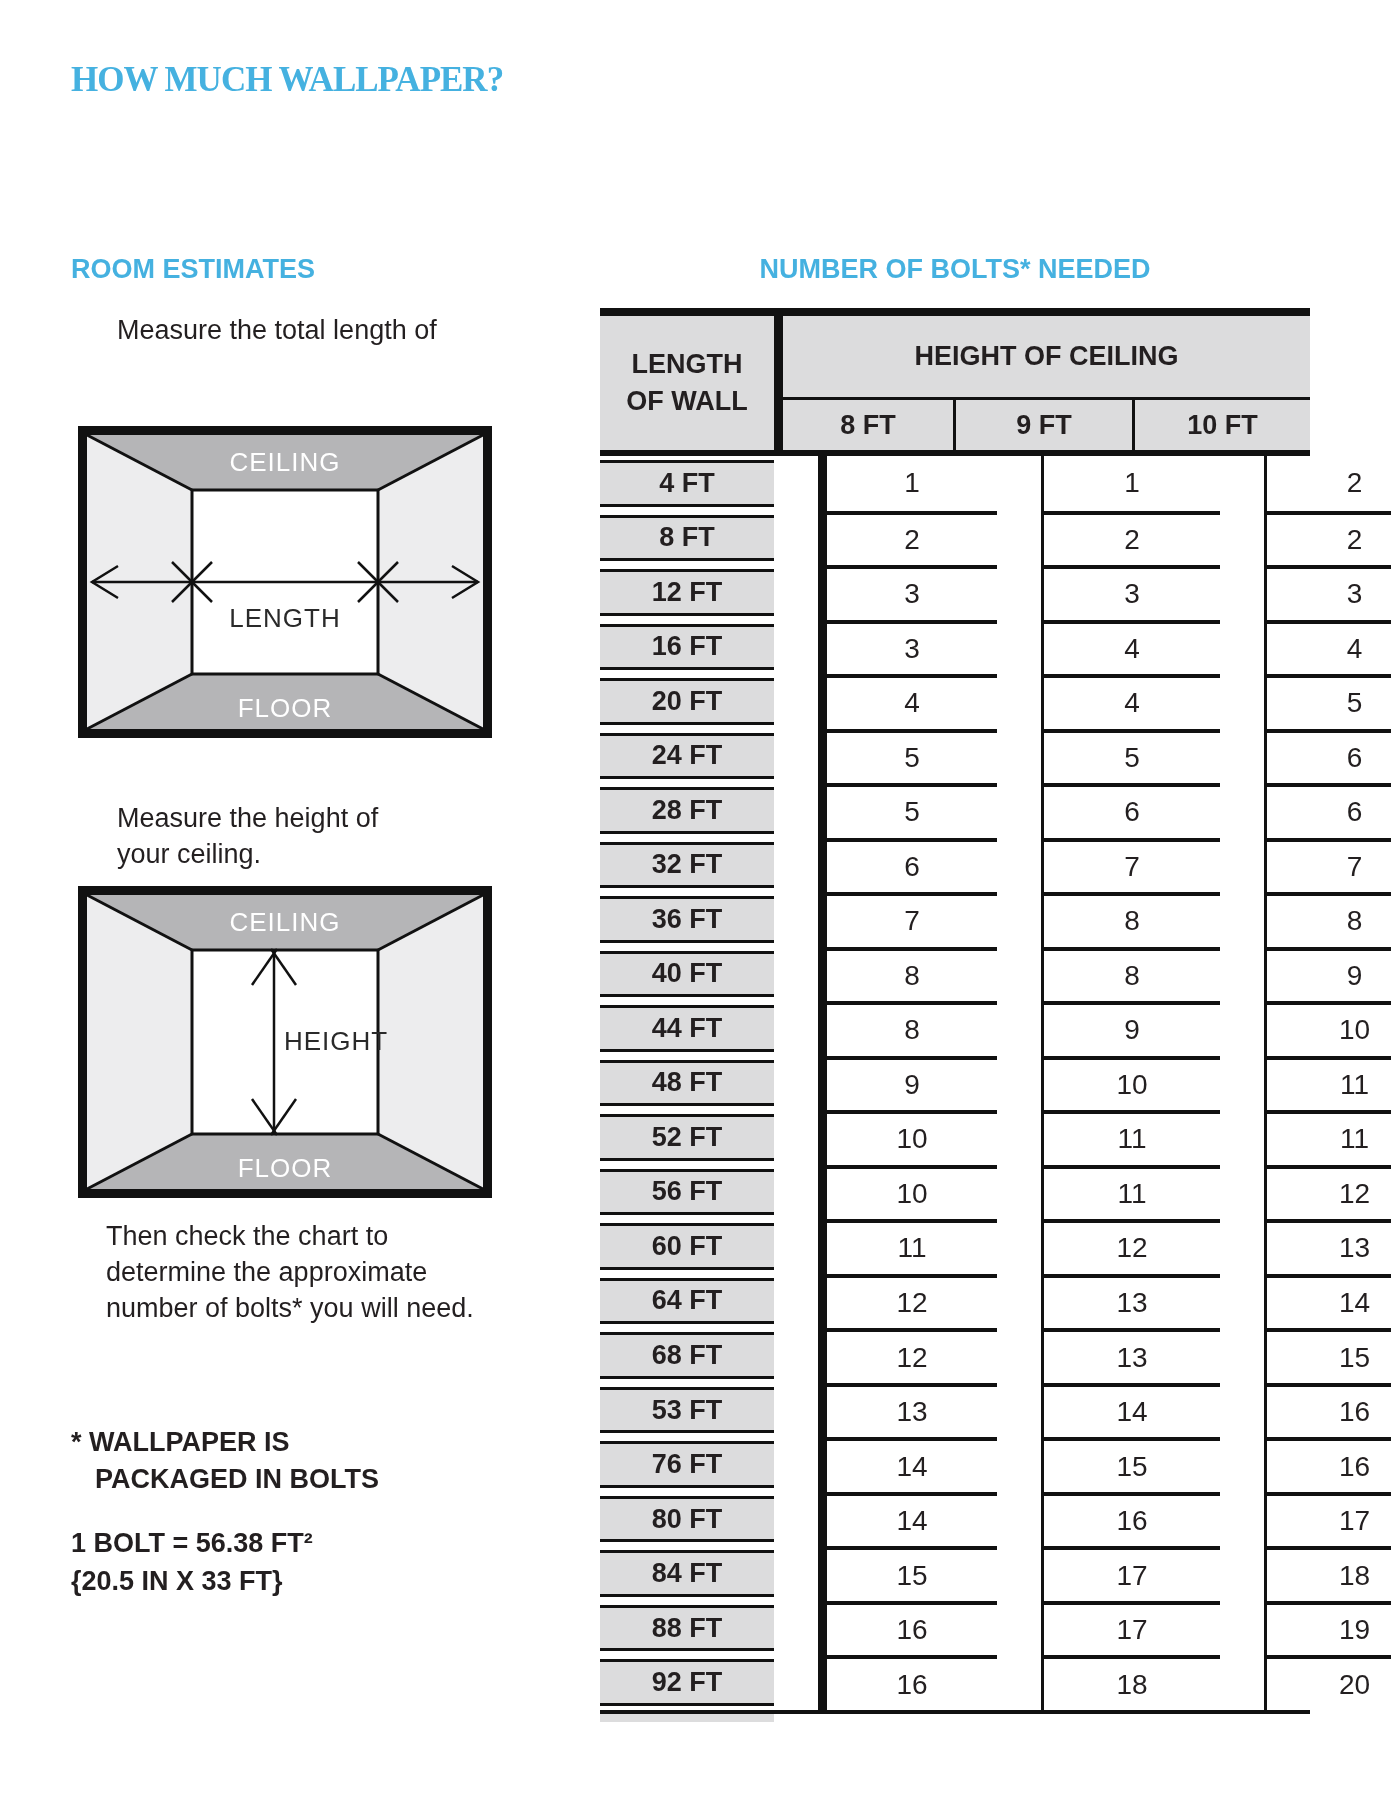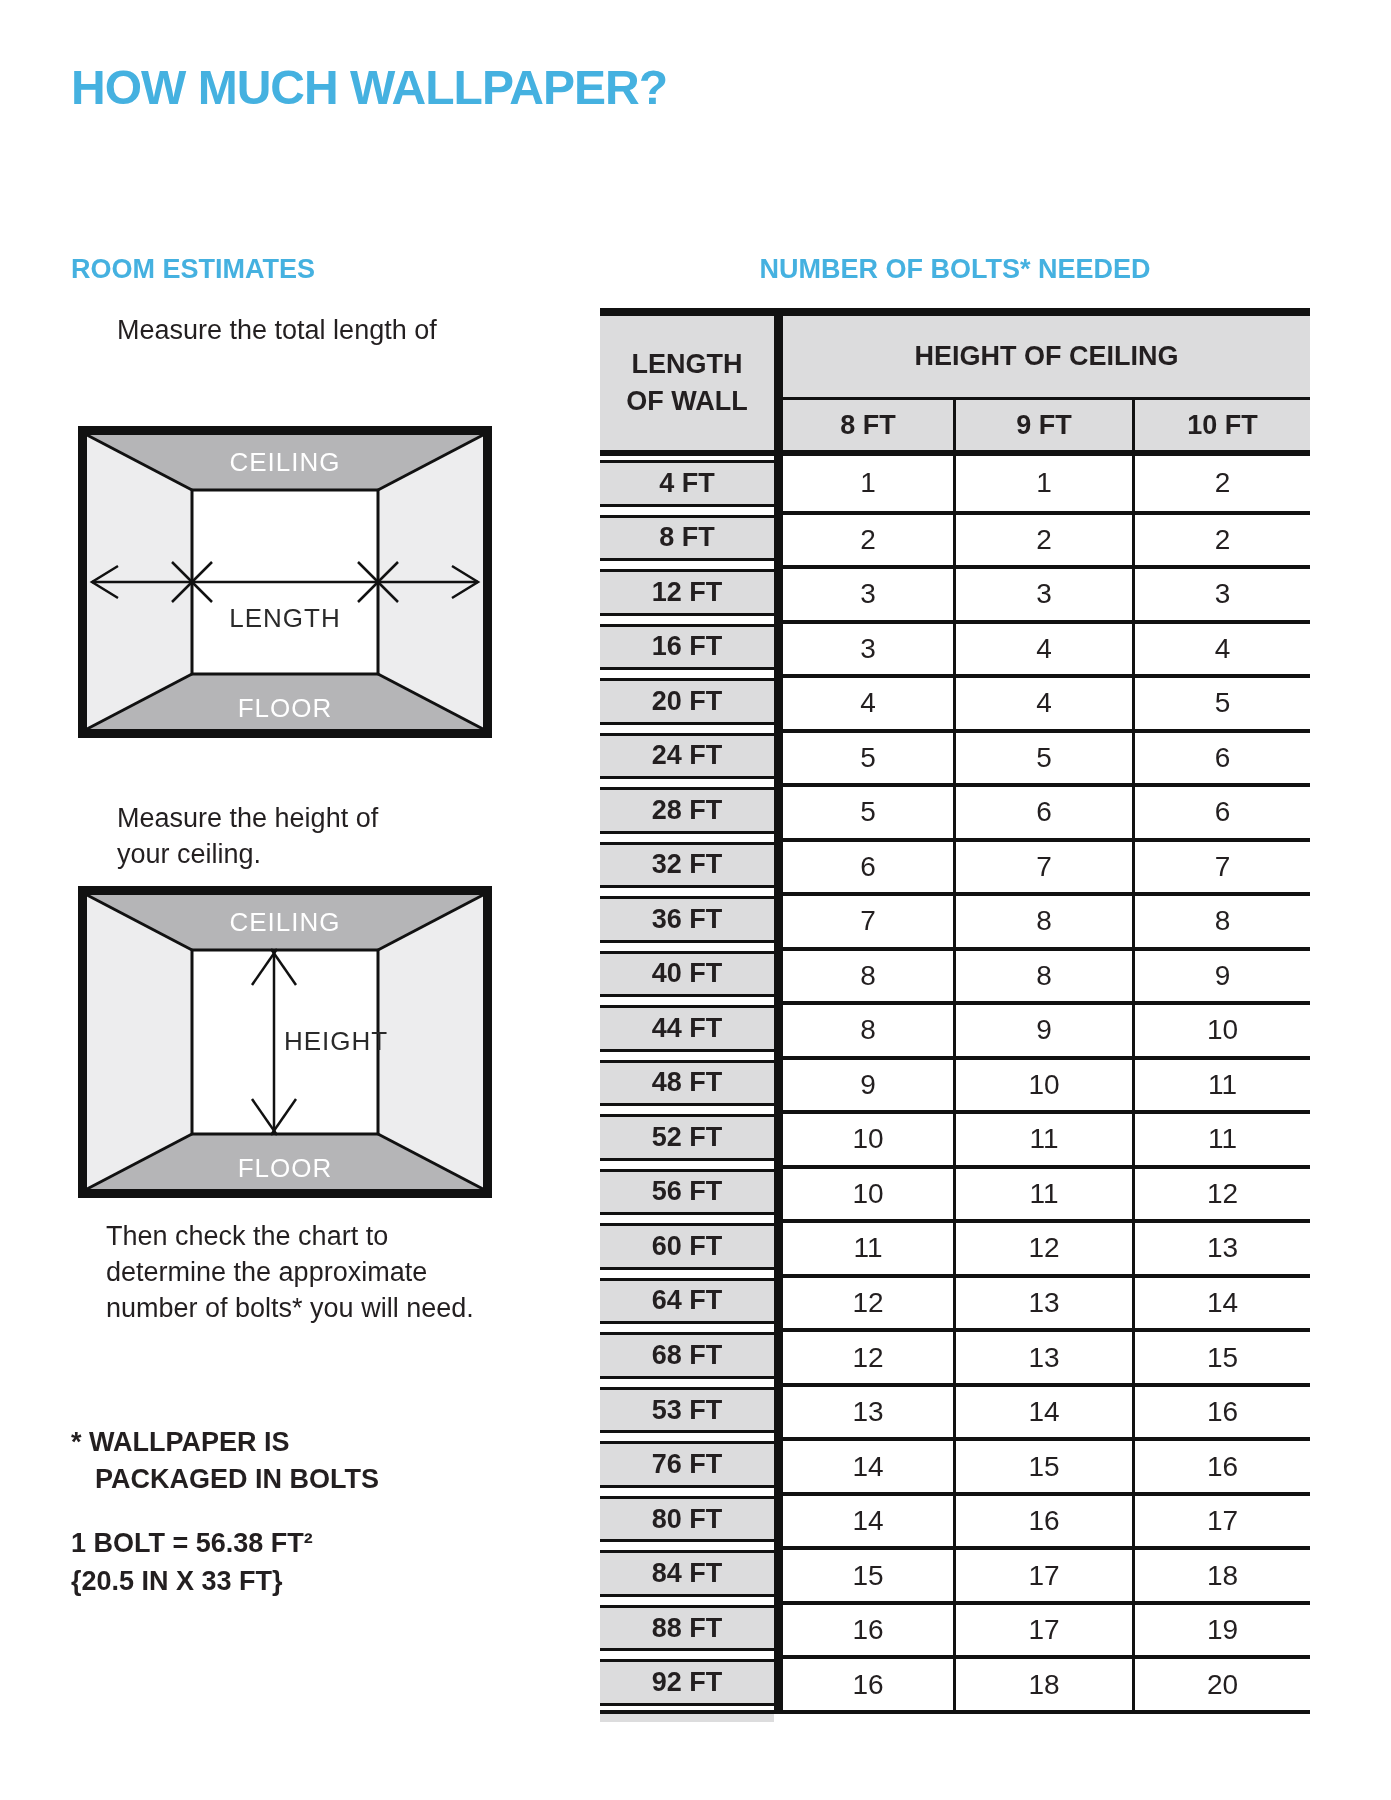--- a/index.html
+++ b/index.html
@@ -10,22 +10,22 @@
     --side:#ededee;
     --line:#111111;
   }
   html,body{margin:0;padding:0;background:#ffffff;}
   .page{
     position:relative;width:1391px;height:1800px;background:#fff;overflow:hidden;
     font-family:"Liberation Sans","DejaVu Sans",sans-serif;color:var(--ink);
   }
   .abs{position:absolute;}
   .page-title{
-    left:71px;top:60px;font-size:48px;font-weight:700;color:var(--accent);
-    letter-spacing:-1px;white-space:nowrap;
+    left:71px;top:60px;font-size:35px;font-weight:700;color:var(--accent);
+    letter-spacing:-1px;white-space:nowrap;font-family:Liberation Serif, serif;
   }
   .sec-head{
     font-size:27px;font-weight:700;color:var(--accent);white-space:nowrap;
   }
   .room-head{left:71px;top:254px;}
   .table-head{left:600px;top:254px;width:710px;text-align:center;}
   .para{font-size:27px;line-height:36px;color:var(--ink);}
   .para div{white-space:nowrap;margin-left:46px;}
   .p1{left:71px;top:312px;}
   .p2{left:71px;top:800px;}
@@ -51,21 +51,21 @@
     border-bottom:3px solid var(--line);display:flex;align-items:center;justify-content:center;
     font-weight:700;font-size:27px;box-sizing:border-box;
   }
   .t-subrow{flex:1;display:grid;grid-template-columns:179px 179px 178px;}
   .t-sub{
     background:var(--cellgray);display:flex;align-items:center;justify-content:center;
     font-weight:700;font-size:27px;box-sizing:border-box;
   }
   .t-thickline{height:6px;background:var(--line);}
   #rows{display:flex;flex-direction:column;height:1254px;}
-  .t-row{flex:1 1 0;display:grid;grid-template-columns:174px 179px 179px 178px;}
+  .t-row{flex:1 1 0;display:grid;grid-template-columns:174px 179px 179px 178px;gap:44px;}
   .t-labelcell{padding:4px 0;box-sizing:border-box;background:#fff;}
   .t-labelinner{
     height:100%;box-sizing:border-box;background:var(--cellgray);
     border-top:3px solid var(--line);border-bottom:3px solid var(--line);
     display:flex;align-items:center;justify-content:center;
     font-weight:700;font-size:27px;
   }
   .t-val{
     background:#fff;display:flex;align-items:center;justify-content:center;
     font-size:28px;font-weight:400;box-sizing:border-box;border-top:4px solid var(--line);

